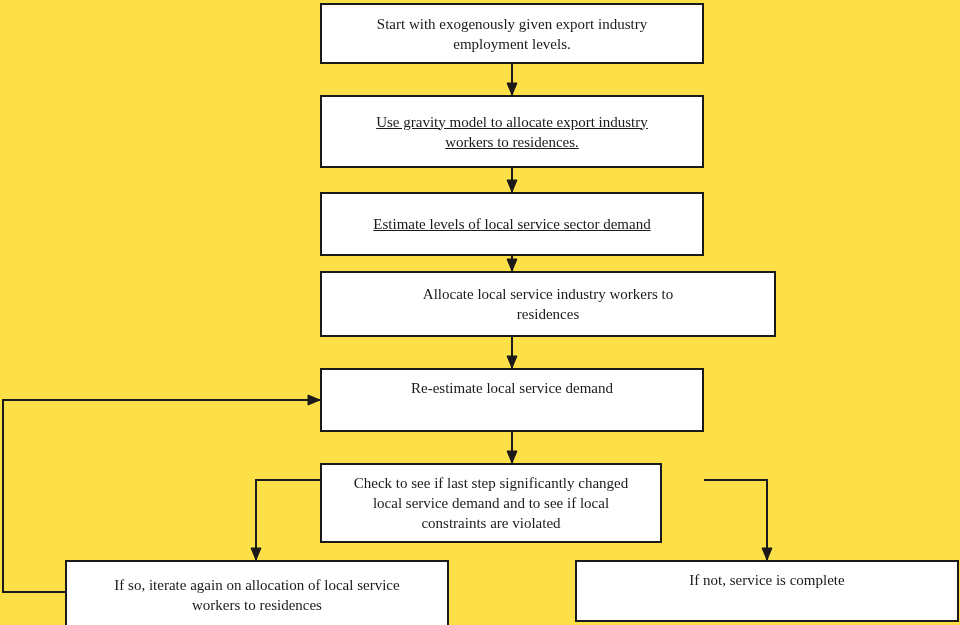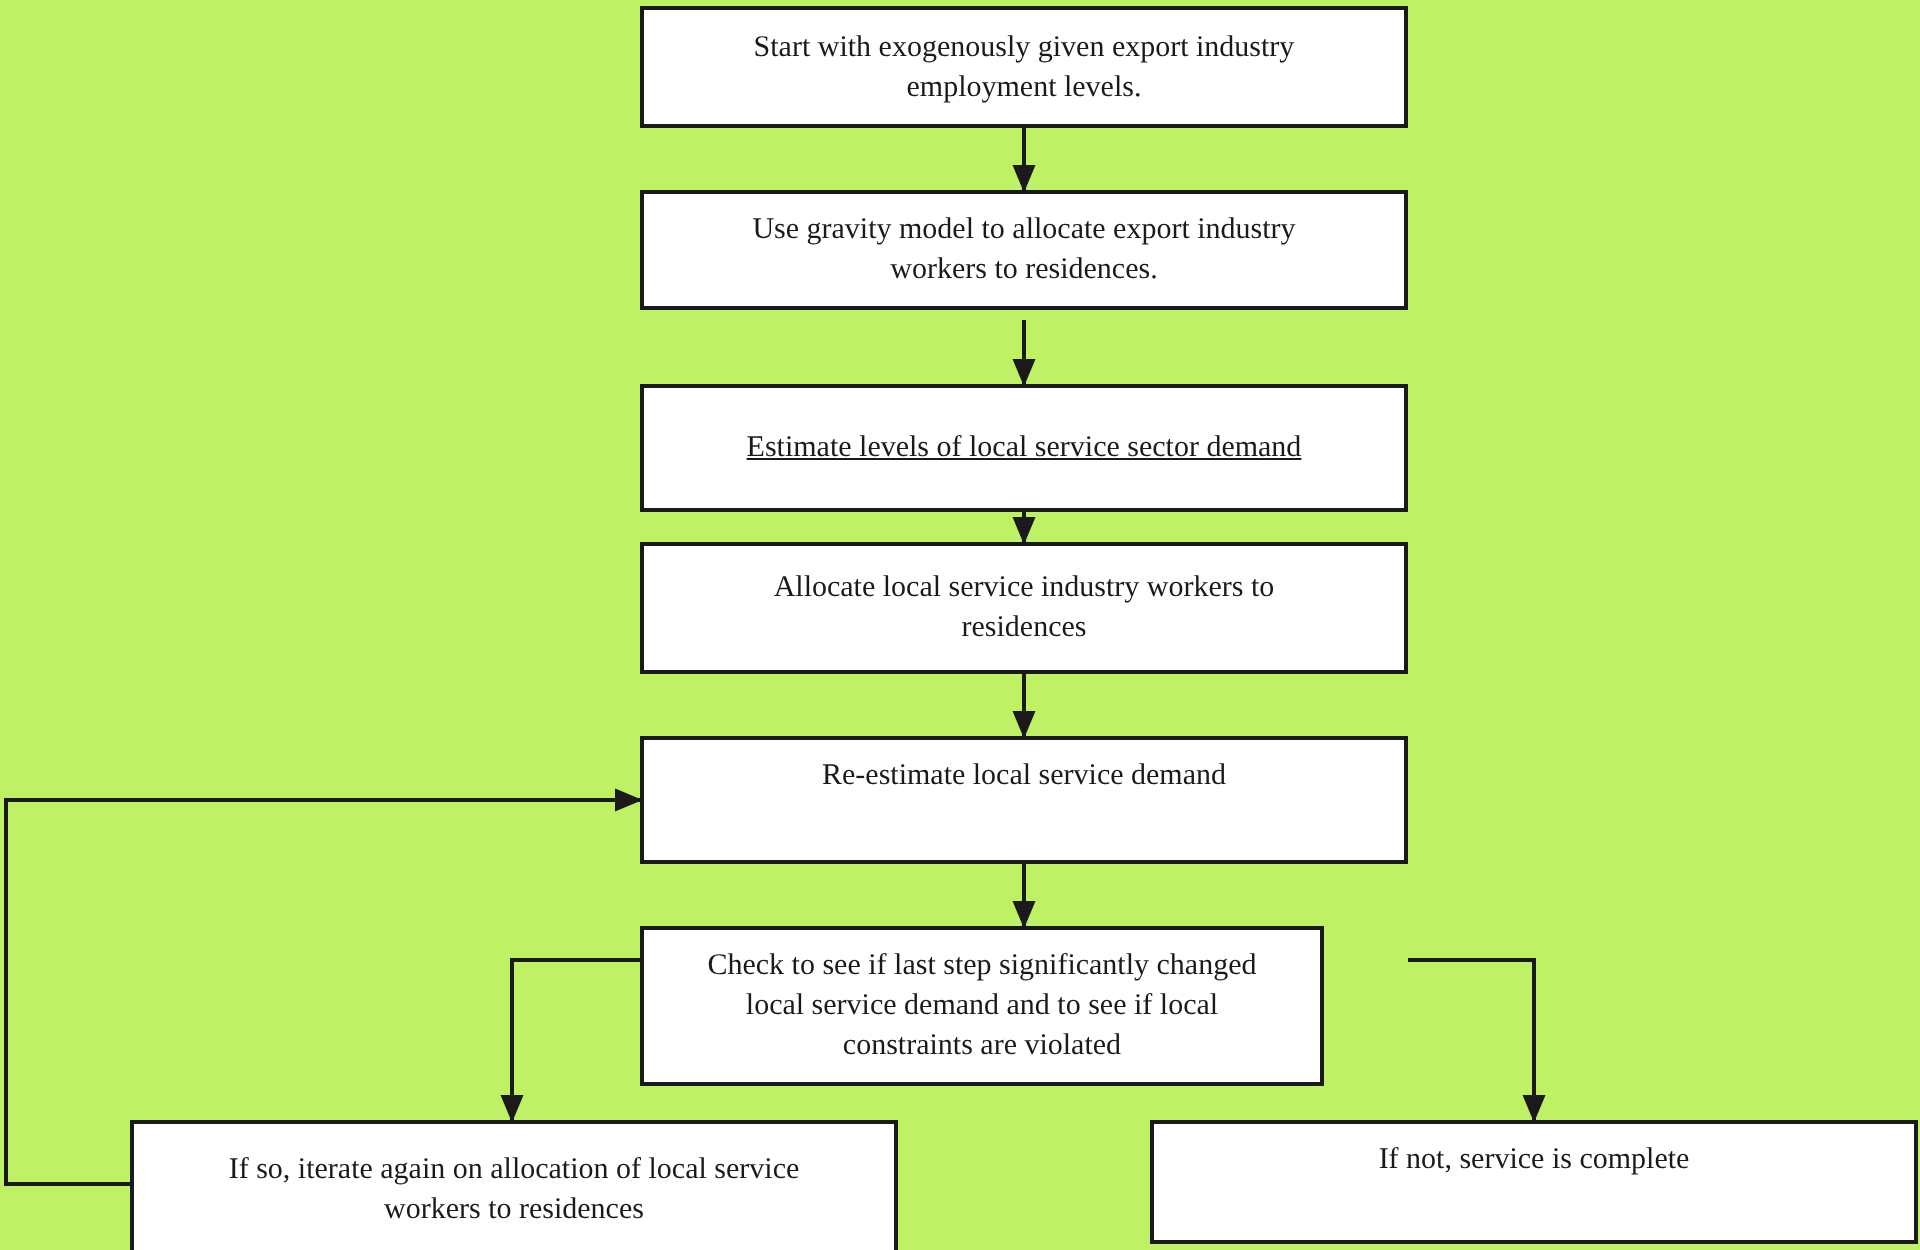--- a/index.html
+++ b/index.html
@@ -4,21 +4,21 @@
 <style>
   html, body {
     margin: 0;
     padding: 0;
     background: #ffffff;
   }
   #canvas {
     position: relative;
     width: 960px;
     height: 625px;
-    background: #bef264;
+    background: #fde047;
     font-family: "Liberation Serif", "DejaVu Serif", serif;
     color: #1a1a1a;
     overflow: hidden;
   }
   #connector-layer {
     position: absolute;
     left: 0;
     top: 0;
     width: 960px;
     height: 625px;
@@ -36,23 +36,23 @@
     line-height: 20px;
     padding: 2px 8px;
   }
   .node span {
     white-space: pre-line;
   }
   .node.align-top {
     align-items: flex-start;
   }
   #node-start      { left: 320px; top: 3px;   width: 384px; height: 61px; }
-  #node-gravity    { left: 320px; top: 95px;  width: 384px; height: 60px; }
+  #node-gravity    { left: 320px; top: 95px;  width: 384px; height: 73px; text-decoration: underline; }
   #node-estimate   { left: 320px; top: 192px; width: 384px; height: 64px; text-decoration: underline; }
-  #node-allocate   { left: 320px; top: 271px; width: 384px; height: 66px; }
+  #node-allocate   { left: 320px; top: 271px; width: 456px; height: 66px; }
   #node-reestimate { left: 320px; top: 368px; width: 384px; height: 64px; padding-top: 8px; }
   #node-check      { left: 320px; top: 463px; width: 342px; height: 80px; }
   #node-iterate    { left: 65px;  top: 560px; width: 384px; height: 70px; }
   #node-complete   { left: 575px; top: 560px; width: 384px; height: 62px; padding-top: 8px; }
   .edge {
     fill: none;
     stroke: #1a1a1a;
     stroke-width: 2;
   }
 </style>

